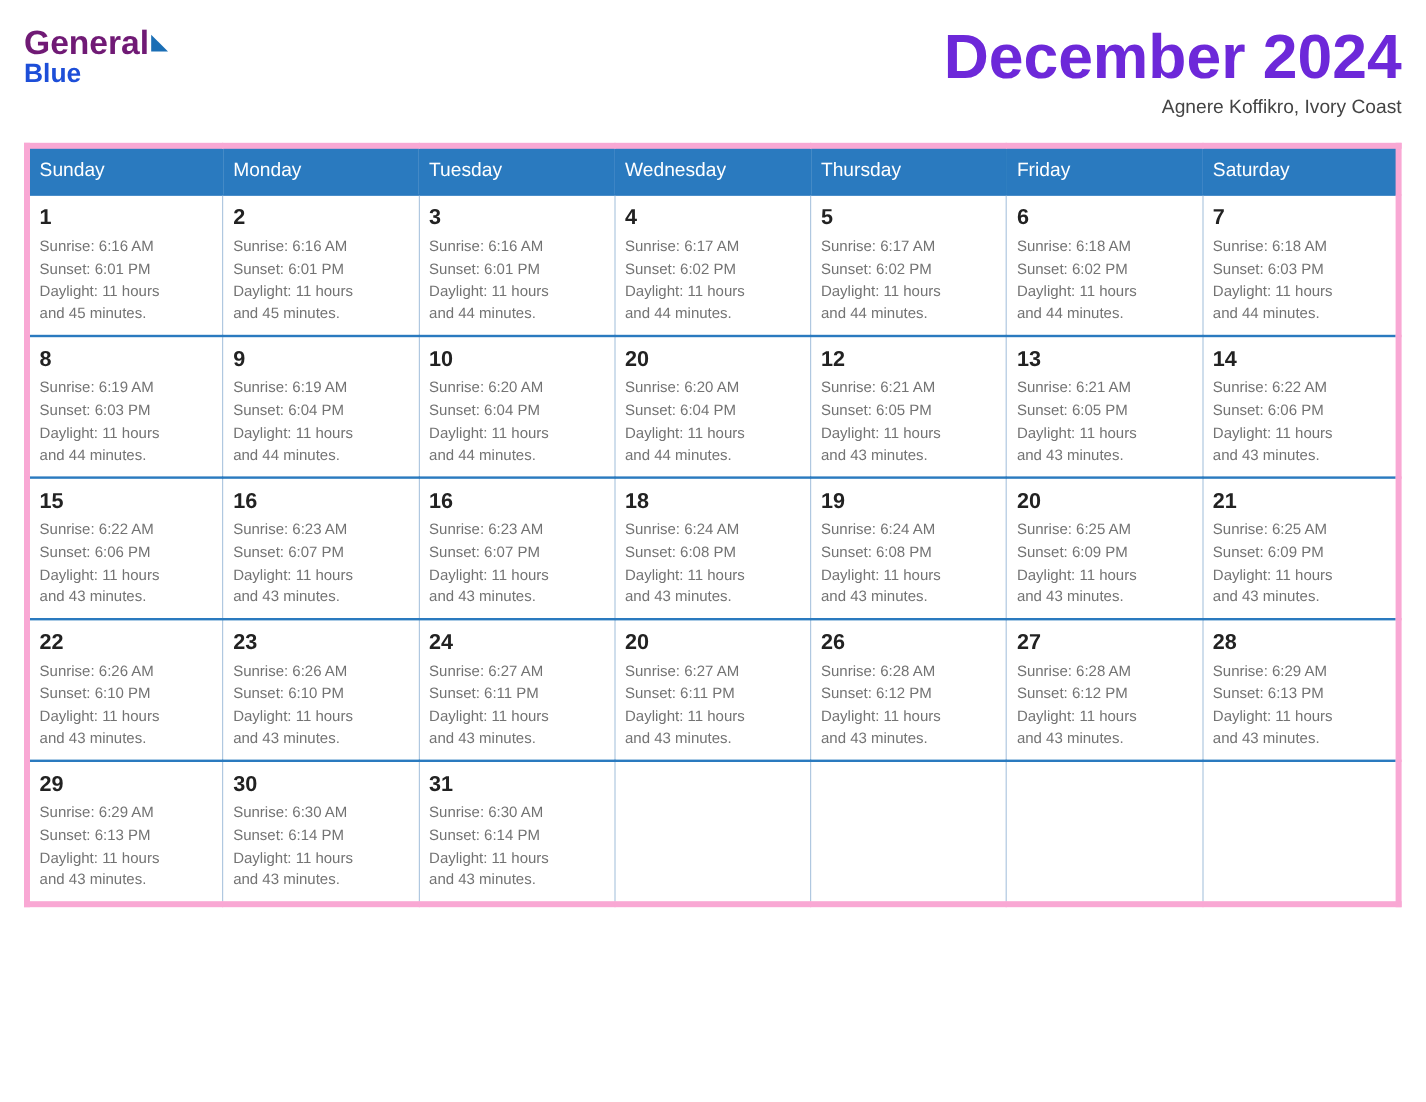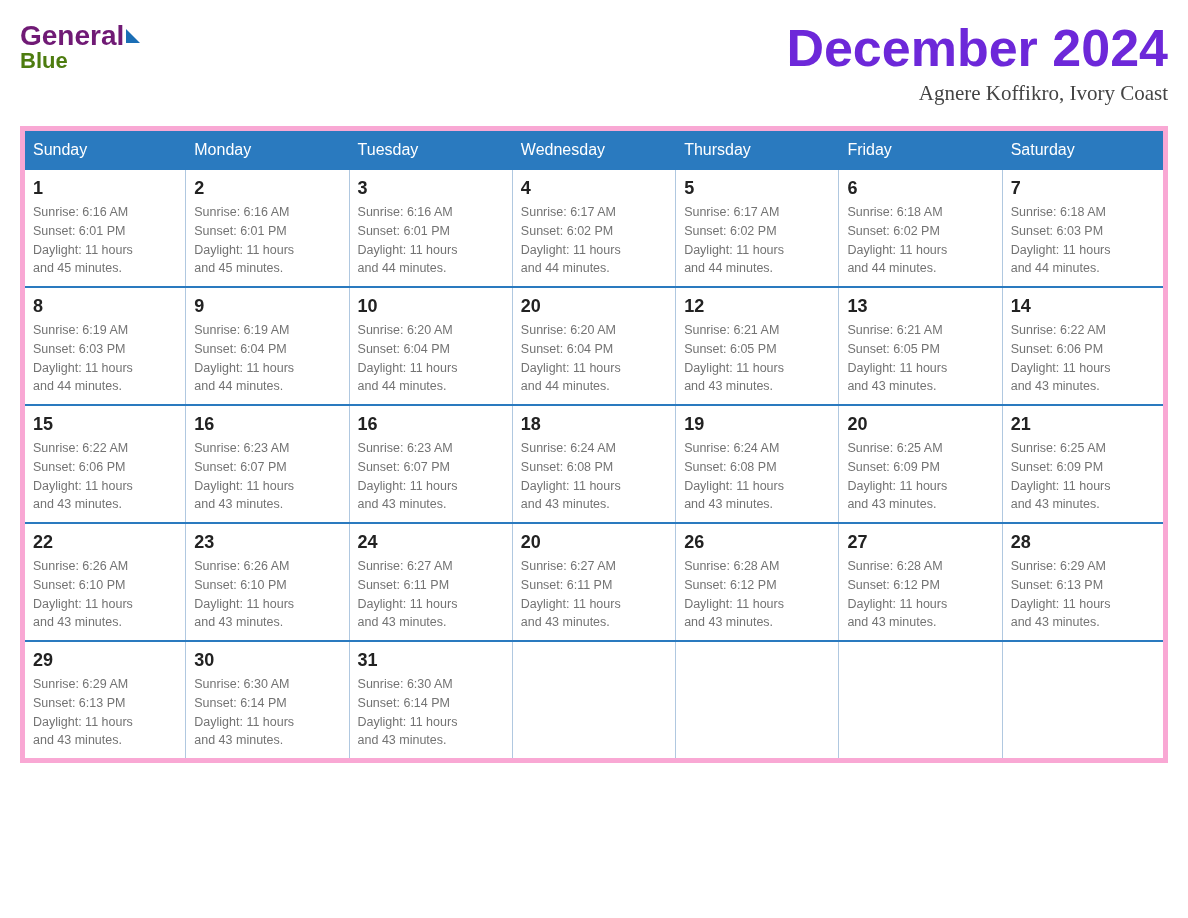--- a/index.html
+++ b/index.html
@@ -35,39 +35,38 @@
       display: inline-block;
       width: 0;
       height: 0;
       border-left: 14px solid #1a6eb5;
       border-top: 14px solid transparent;
       border-bottom: 0px solid transparent;
       margin: 0 2px;
       vertical-align: middle;
     }
     .logo-blue {
-      color: #4d7c0f;
+      color: #1d4ed8;
       font-size: 22px;
       font-weight: bold;
       margin-top: -4px;
     }
     .title-area {
       text-align: right;
     }
     .title-month {
       font-size: 52px;
       font-weight: bold;
       color: #6d28d9;
       line-height: 1.1;
     }
     .title-location {
-      font-size: 21px;
+      font-size: 16px;
       color: #444;
       margin-top: 4px;
-      font-family: Liberation Serif, serif;
     }
     .calendar-table {
       width: 100%;
       border-collapse: collapse;
       border: 5px solid #f9a8d4;
     }
     .calendar-table th {
       background-color: #2a7abf;
       color: #fff;
       padding: 10px 8px;

